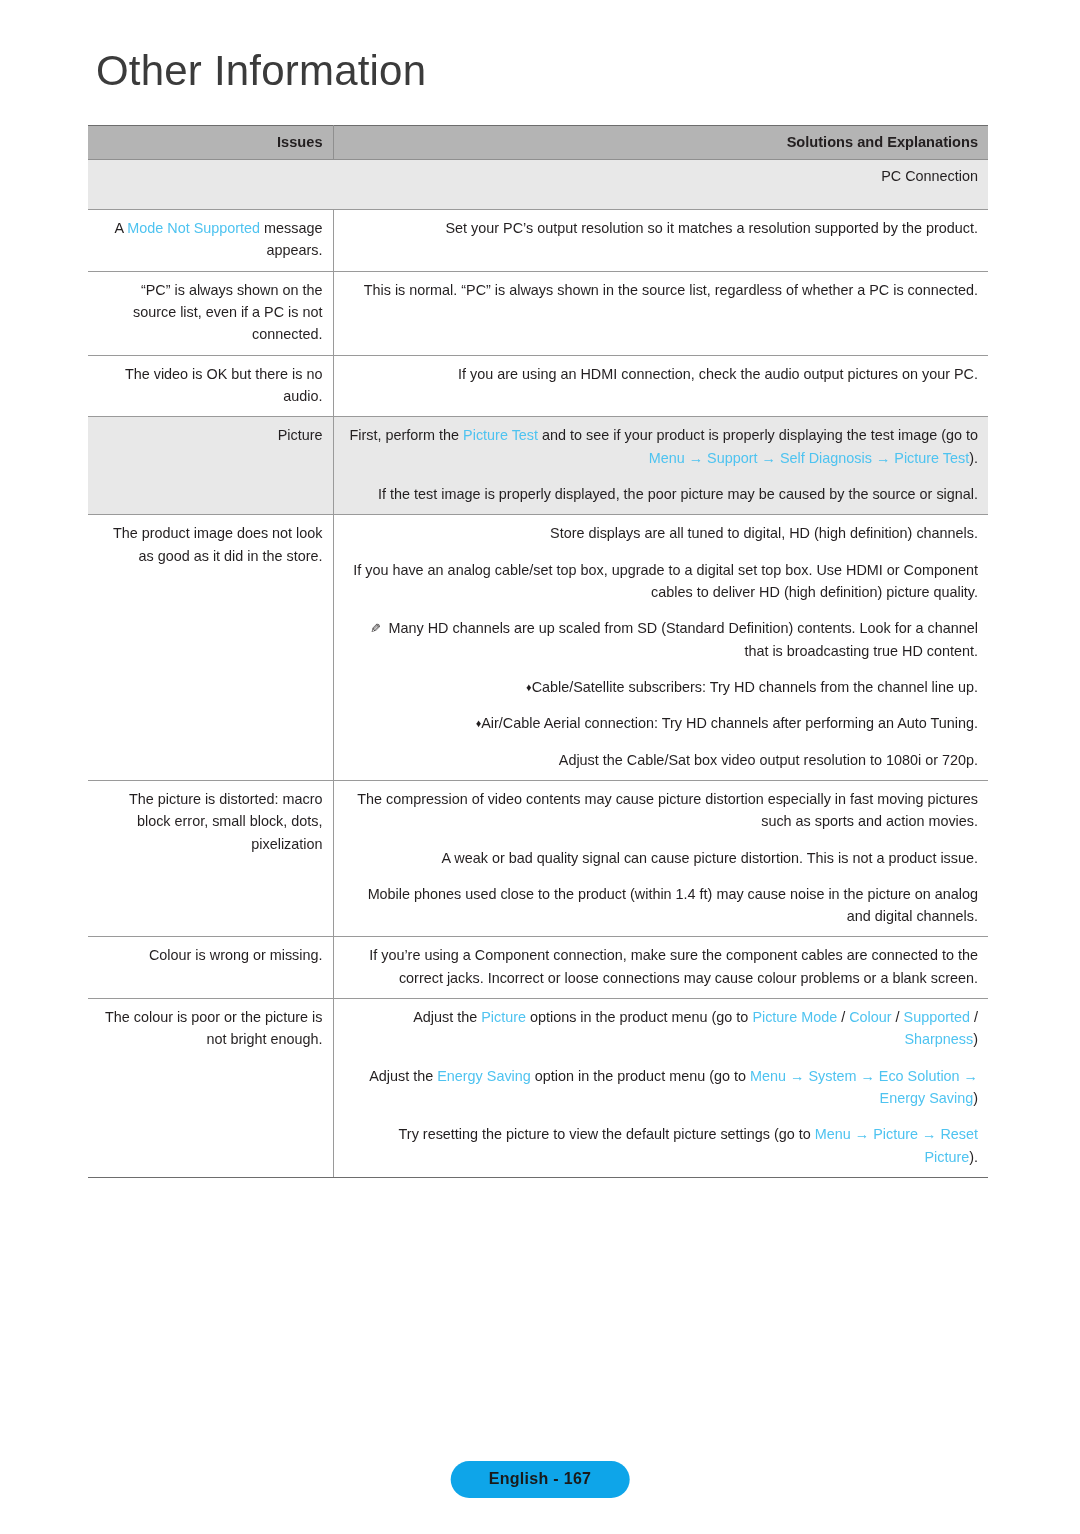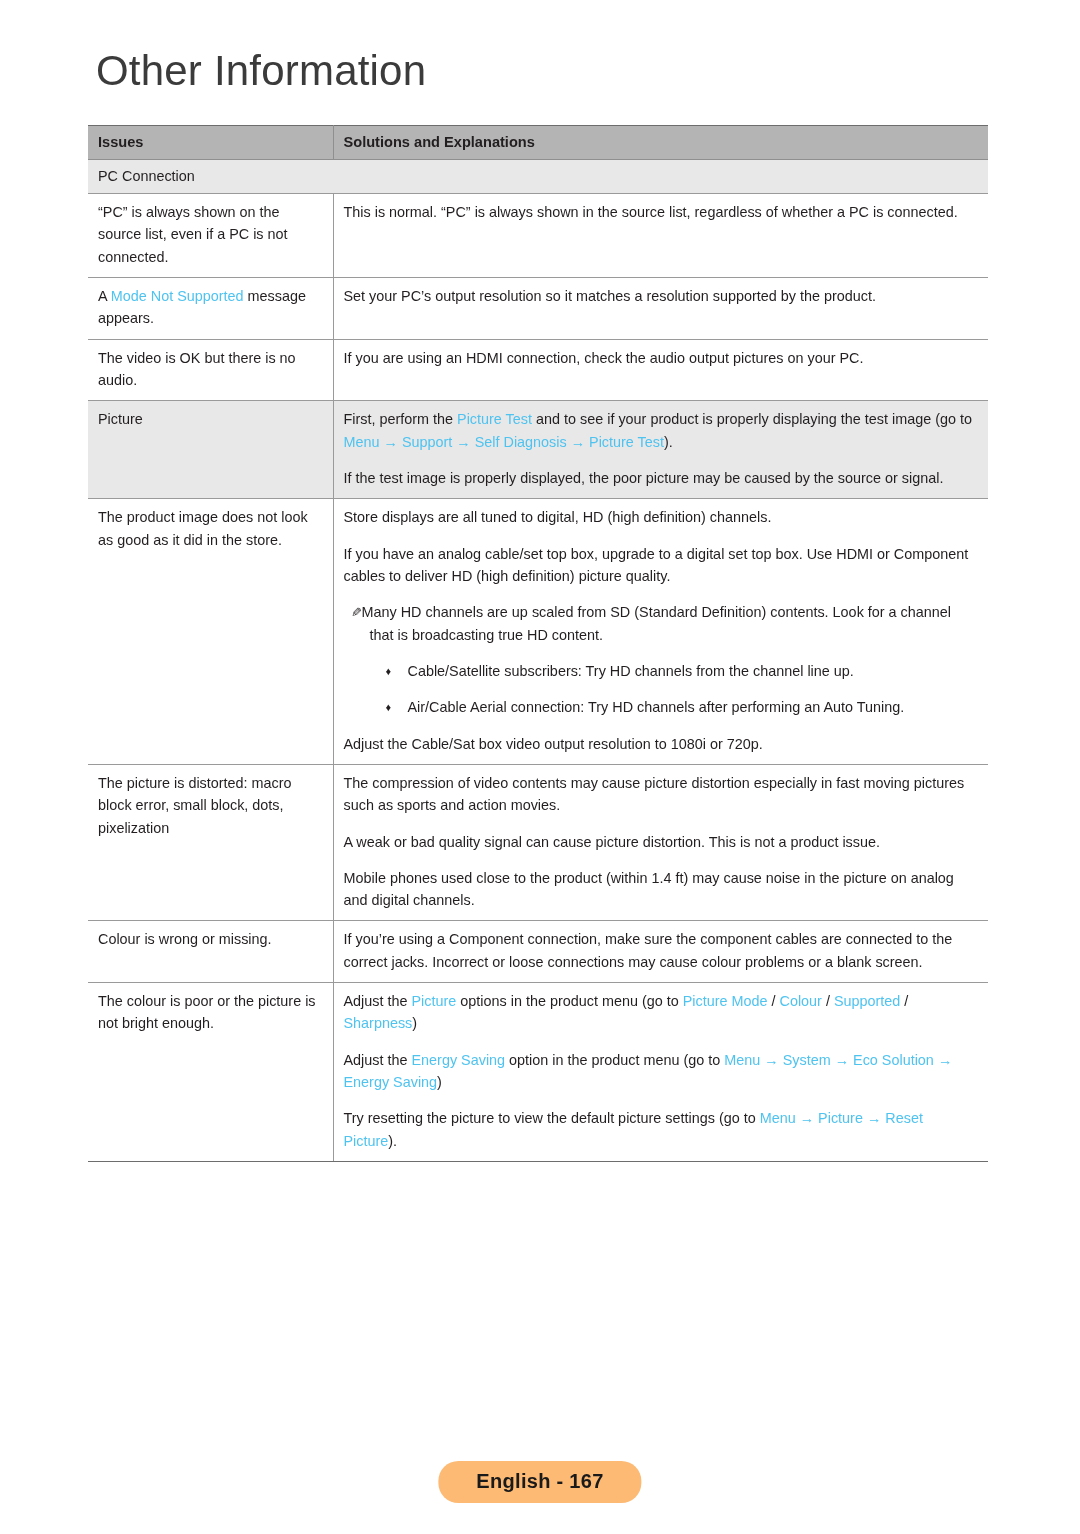--- a/index.html
+++ b/index.html
@@ -44,21 +44,21 @@
     table-layout: fixed;
   }
   table.tbl col.c1 { width: 245px; }
   table.tbl col.c2 { width: 655px; }
 
   table.tbl td, table.tbl th {
     vertical-align: top;
     padding: 7px 10px 9px 10px;
     font-size: 14.4px;
     line-height: 1.55;
-    text-align: left;
+    text-align: right;
     font-weight: normal;
     border: 0;
     box-sizing: border-box;
   }
   
   tr.head-row > th {
     background: #b4b4b4;
     font-weight: bold;
     font-size: 14.6px;
     padding-top: 5px;
@@ -66,21 +66,21 @@
     border-top: 1.5px solid #6d6d6d;
     border-bottom: 1px solid #8f8f8f;
   }
   tr.head-row > th.col-a { border-right: 1px solid #8f8f8f; }
 
   
   tr.section-row > td {
     background: #e8e8e8;
     border-bottom: 1px solid #9a9a9a;
     padding-top: 5px;
-    padding-bottom: 6px;
+    padding-bottom: 22px;
   }
 
   
   tr.body-row > td {
     border-bottom: 1px solid #9a9a9a;
     background: #ffffff;
   }
   tr.body-row > td.col-a {
     border-right: 1px solid #9a9a9a;
   }
@@ -123,24 +123,24 @@
     vertical-align: 1px;
   }
   .lnk {
     color: #4ec3f0;
   }
   .footer-badge {
     position: absolute;
     left: 50%;
     transform: translateX(-50%);
     top: 1461px;
-    background: #fdba74;
+    background: #0ea5e9;
     border-radius: 20px;
     padding: 9px 38px 10px 38px;
-    font-size: 20px;
+    font-size: 16px;
     font-weight: bold;
     color: #1a1a1a;
     letter-spacing: 0.3px;
     white-space: nowrap;
   }
 </style>
 </head>
 <body>
 
 <div class="page">
@@ -158,32 +158,32 @@
           <th class="col-a">Issues</th>
           <th class="col-b">Solutions and Explanations</th>
         </tr>
       </thead>
       <tbody id="tbody">
           <tr class="section-row">
             <td colspan="2">PC Connection</td>
           </tr>
           <tr class="body-row">
             <td class="col-a">
+              <p class="para"><span>A </span><span class="lnk">Mode Not Supported</span><span> message appears.</span></p>
+            </td>
+            <td class="col-b">
+              <p class="para"><span>Set your PC’s output resolution so it matches a resolution supported by the product.</span></p>
+            </td>
+          </tr>
+          <tr class="body-row">
+            <td class="col-a">
               <p class="para"><span>“PC” is always shown on the source list, even if a PC is not connected.</span></p>
             </td>
             <td class="col-b">
               <p class="para"><span>This is normal. “PC” is always shown in the source list, regardless of whether a PC is connected.</span></p>
-            </td>
-          </tr>
-          <tr class="body-row">
-            <td class="col-a">
-              <p class="para"><span>A </span><span class="lnk">Mode Not Supported</span><span> message appears.</span></p>
-            </td>
-            <td class="col-b">
-              <p class="para"><span>Set your PC’s output resolution so it matches a resolution supported by the product.</span></p>
             </td>
           </tr>
           <tr class="body-row">
             <td class="col-a">
               <p class="para"><span>The video is OK but there is no audio.</span></p>
             </td>
             <td class="col-b">
               <p class="para"><span>If you are using an HDMI connection, check the audio output pictures on your PC.</span></p>
             </td>
           </tr>

